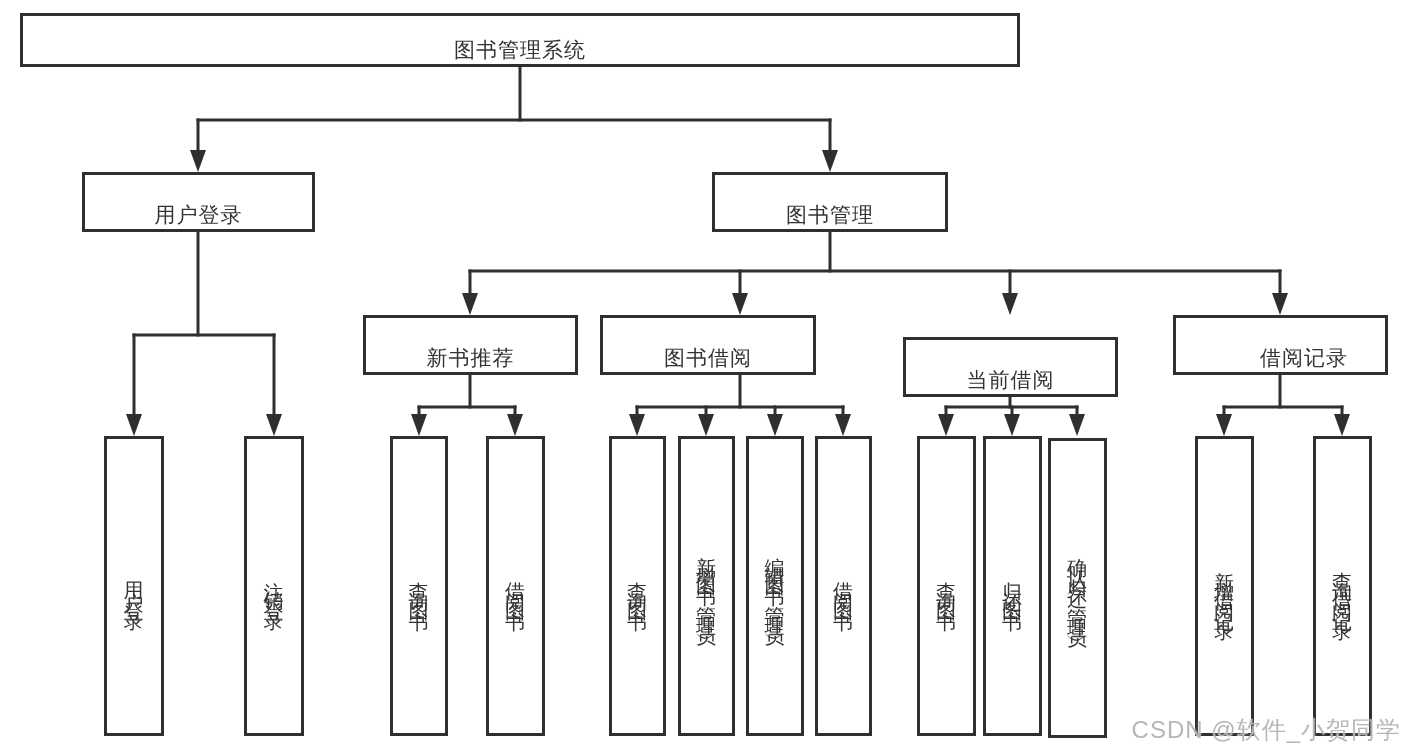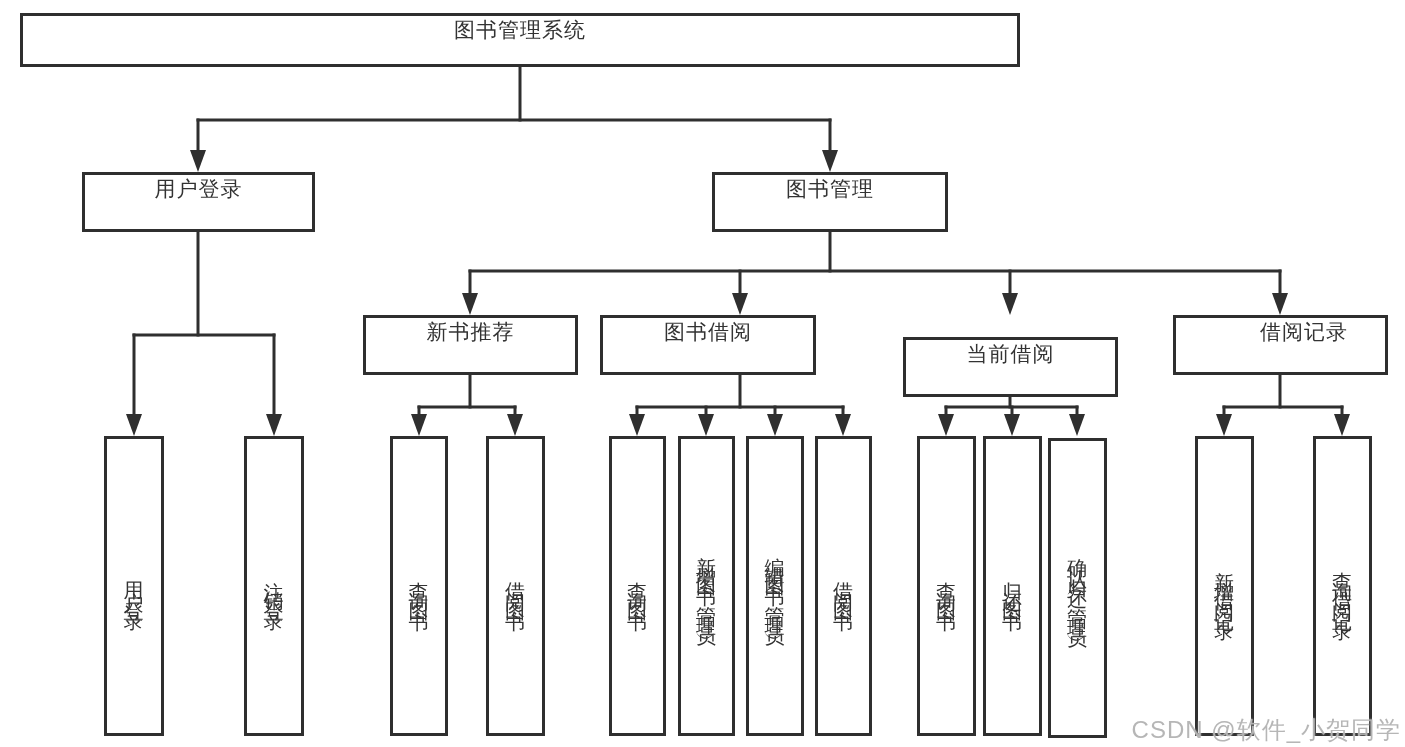--- a/index.html
+++ b/index.html
@@ -19,21 +19,21 @@
     position:absolute;left:0;top:0;width:1405px;height:747px;
     pointer-events:none;
   }
   .connectors line{stroke:var(--line);stroke-width:3;stroke-linecap:square;}
   .connectors polygon{fill:var(--line);}
   .hbox{
     position:absolute;
     box-sizing:border-box;
     border:3px solid var(--line);
     background:var(--bg);
-    display:flex;align-items:flex-start;justify-content:center;
+    display:flex;align-items:flex-end;justify-content:center;
     font-size:21px;color:var(--text);
     letter-spacing:1px;
     z-index:2;
   }
   .vbox{
     position:absolute;
     box-sizing:border-box;
     border:3px solid var(--line);
     background:var(--bg);
     display:flex;align-items:center;justify-content:center;

